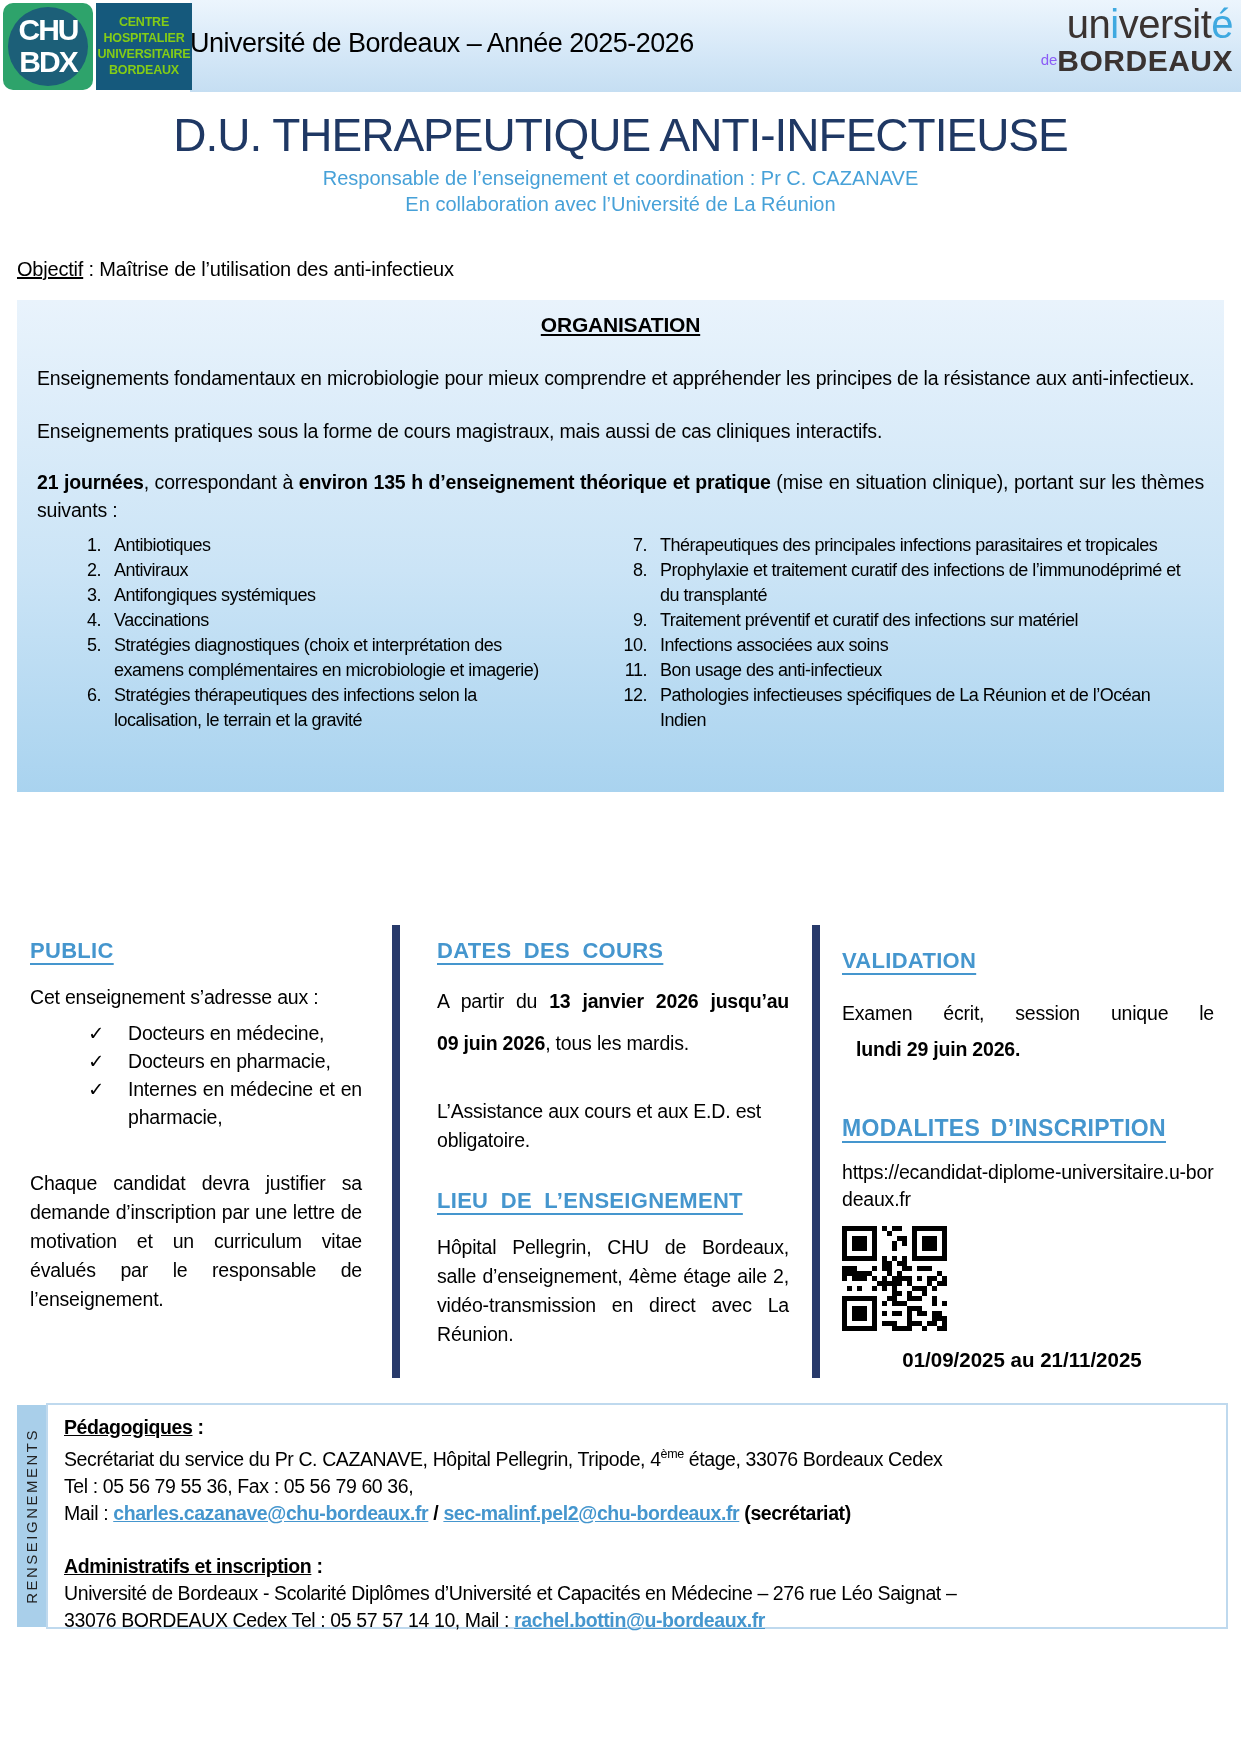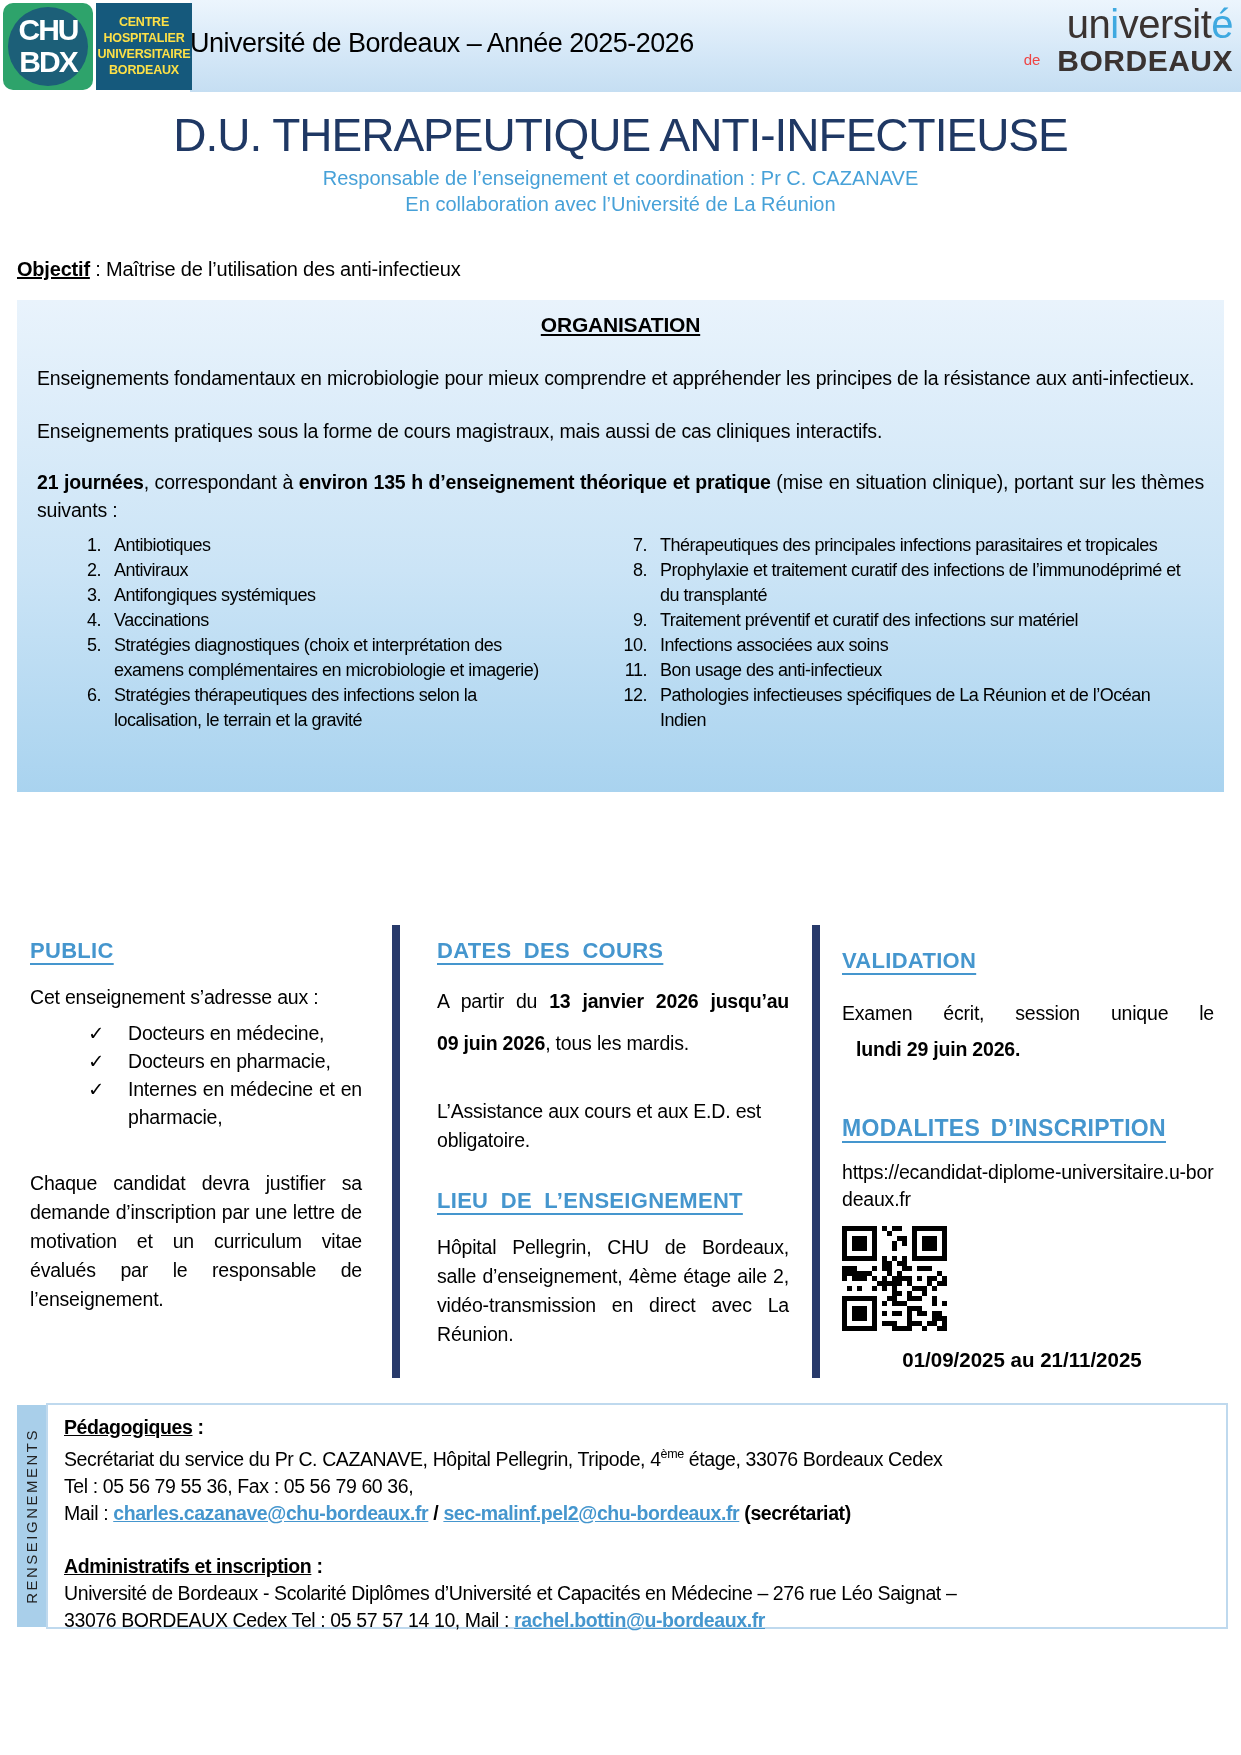--- a/index.html
+++ b/index.html
@@ -10,41 +10,41 @@
   .banner{position:absolute;left:190px;top:0;width:1051px;height:92px;
           background:linear-gradient(180deg,#ecf5fd 0%,#d4e7f7 60%,#c5def2 100%);}
   .banner-title{position:absolute;left:190px;top:28px;width:740px;text-align:left;
                 font-size:27px;letter-spacing:-0.5px;color:#000;}
 
   
   .chu-green{position:absolute;left:3px;top:3px;width:90px;height:87px;background:#2EA36B;border-radius:10px;}
   .chu-circle{position:absolute;left:5px;top:4px;width:80px;height:79px;background:#1C5F78;border-radius:50%;}
   .chu-acro{position:absolute;left:0;top:11px;width:90px;text-align:center;color:#fff;font-weight:bold;
             font-size:30px;line-height:32px;letter-spacing:-2px;}
-  .chu-org{position:absolute;left:96px;top:3px;width:96px;height:87px;background:#15597C;color:#fde047;
+  .chu-org{position:absolute;left:96px;top:3px;width:96px;height:87px;background:#15597C;color:#84cc16;
            display:flex;flex-direction:column;justify-content:center;text-align:center;gap:3px;}
   .chu-org div{font-size:12.5px;font-weight:bold;letter-spacing:-0.2px;line-height:13px;}
 
   
   .ub-logo{position:absolute;right:8px;top:4px;text-align:right;line-height:1;}
   .ub-word{font-size:40px;color:#3A3331;letter-spacing:-0.5px;}
   .ub-word .blue{color:#3FA9E0;}
   .ub-line2{margin-top:2px;}
-  .ub-de{font-size:15px;color:#ef4444;vertical-align:6px;margin-right:17px;}
+  .ub-de{font-size:15px;color:#8b5cf6;vertical-align:6px;margin-right:0;}
   .ub-city{font-size:30px;font-weight:bold;color:#3A3331;letter-spacing:0.5px;}
 
   
   .du-title{position:absolute;top:108px;left:0;width:100%;text-align:center;
             font-size:46px;color:#1F3864;letter-spacing:-1px;}
   .du-sub1{position:absolute;top:167px;left:0;width:100%;text-align:center;font-size:20px;color:#47A1D8;}
   .du-sub2{position:absolute;top:193px;left:0;width:100%;text-align:center;font-size:20px;color:#47A1D8;}
 
   
   .objectif{position:absolute;top:258px;left:17px;font-size:20px;letter-spacing:-0.2px;}
-  .objectif .obj-label{text-decoration:underline;font-weight:bold;}
+  .objectif .obj-label{text-decoration:underline;}
 
   
   .org-box{position:absolute;top:300px;left:17px;width:1207px;height:492px;box-sizing:border-box;
            background:linear-gradient(180deg,#E9F3FC 0%,#CBE4F6 55%,#A9D3EF 100%);}
   .org-head-row{text-align:center;padding-top:13px;}
   .org-head{font-size:21px;font-weight:bold;text-decoration:underline;letter-spacing:-0.2px;}
   .org-p{margin:0 20px;text-align:justify;font-size:19.5px;line-height:28px;letter-spacing:-0.2px;}
   .org-p1{margin-top:27px;}
   .org-p2{margin-top:25px;}
   .org-p3{margin-top:23px;}

